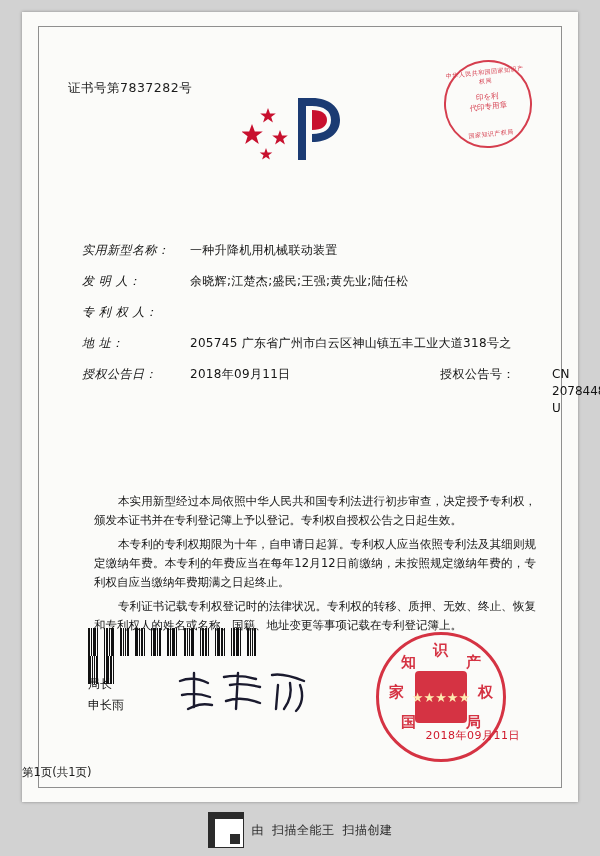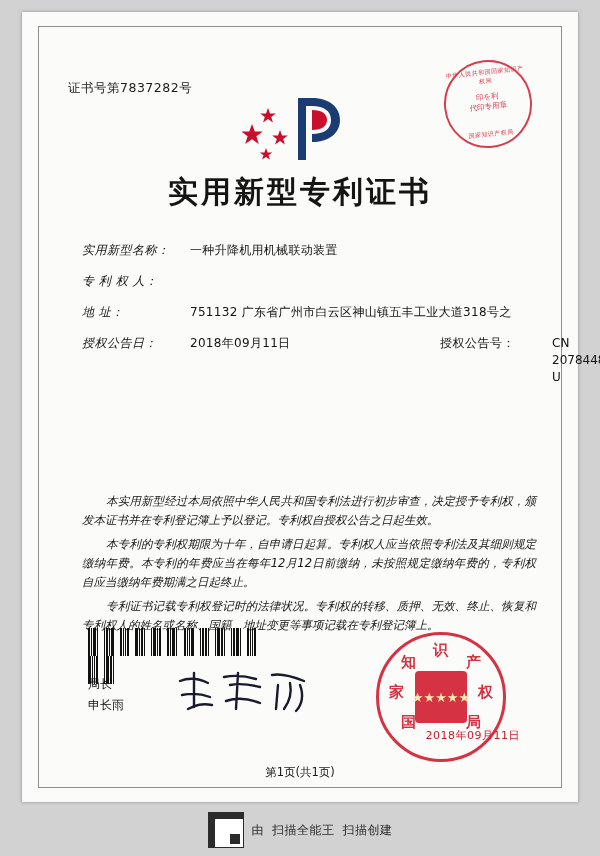--- a/index.html
+++ b/index.html
@@ -159,23 +159,22 @@
     position: absolute;
     left: 60px;
     right: 42px;
     top: 480px;
     font-size: 11.5px;
     line-height: 19px;
     color: #171717;
     text-align: justify;
   }
   .body-text p {
-    margin: 0 0 5px 0;
+    margin: 0 0 5px 12px;
     text-indent: 24px;
-    font-style: italic;
   }
 
   
   .barcode {
     position: absolute;
     left: 66px;
     top: 616px;
     width: 170px;
     height: 28px;
   }
@@ -248,21 +247,20 @@
     color: #d0182b;
     letter-spacing: 0.5px;
   }
 
   
   .page-foot {
     position: absolute;
     left: 0;
     bottom: 22px;
     width: 100%;
-    text-align: center;
     font-size: 11.5px;
     color: #1a1a1a;
   }
 
   
   .scanbar {
     position: absolute;
     left: 0;
     bottom: 0;
     width: 600px;
@@ -317,35 +315,38 @@
           <polygon points="10,34 12.8,41.5 20.8,41.5 14.4,46.3 16.8,54 10,49.3 3.2,54 5.6,46.3 -0.8,41.5 7.2,41.5"></polygon>
           <polygon points="26,18 28,23.4 33.8,23.4 29.2,26.9 30.9,32.4 26,29 21.1,32.4 22.8,26.9 18.2,23.4 24,23.4"></polygon>
           <polygon points="38,40 40,45.4 45.8,45.4 41.2,48.9 42.9,54.4 38,51 33.1,54.4 34.8,48.9 30.2,45.4 36,45.4"></polygon>
           <polygon points="24,58 25.6,62.4 30.3,62.4 26.5,65.2 27.9,69.6 24,66.9 20.1,69.6 21.5,65.2 17.7,62.4 22.4,62.4"></polygon>
         </g>
         <path d="M56 8 L70 8 C88 8 98 18 98 30 C98 44 86 52 70 52 L70 44 C82 44 89 39 89 30 C89 21 82 16 70 16 L64 16 L64 70 L56 70 Z" fill="#1b3b73"></path>
         <path d="M70 20 C80 20 85 24 85 30 C85 36 80 40 70 40 L70 20 Z" fill="#c8102e"></path>
       </svg>
     </div>
 
-    <div class="main-title">实用新型专利证书</div>
 
     <div class="fields">
       <div class="row">
         <div class="lbl">实用新型名称：</div>
         <div class="val">一种升降机用机械联动装置</div>
       </div>
       <div class="row">
+        <div class="lbl">发 明 人：</div>
+        <div class="val">余晓辉;江楚杰;盛民;王强;黄先业;陆任松</div>
+      </div>
+      <div class="row">
         <div class="lbl">专 利 权 人：</div>
         <div class="val">
         </div>
       </div>
       <div class="row">
         <div class="lbl">地        址：</div>
-        <div class="val">751132 广东省广州市白云区神山镇五丰工业大道318号之</div>
+        <div class="val">205745 广东省广州市白云区神山镇五丰工业大道318号之</div>
       </div>
       <div class="row two-col">
         <div class="lbl">授权公告日：</div>
         <div class="val">2018年09月11日</div>
         <div class="lbl2">授权公告号：</div>
         <div class="val2">CN 207844809 U</div>
       </div>
     </div>
 
     <div class="body-text">

